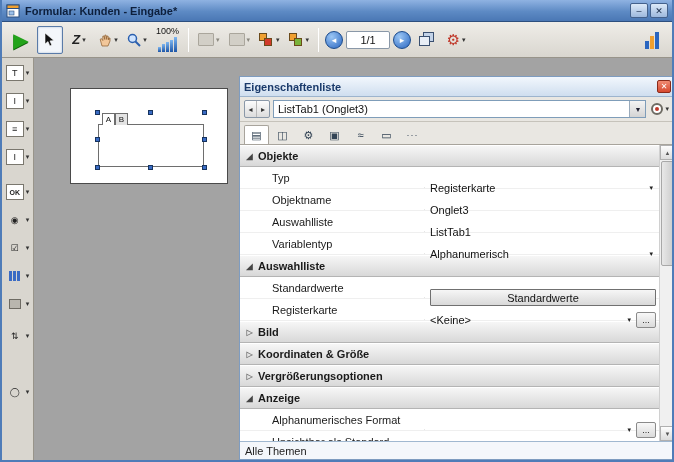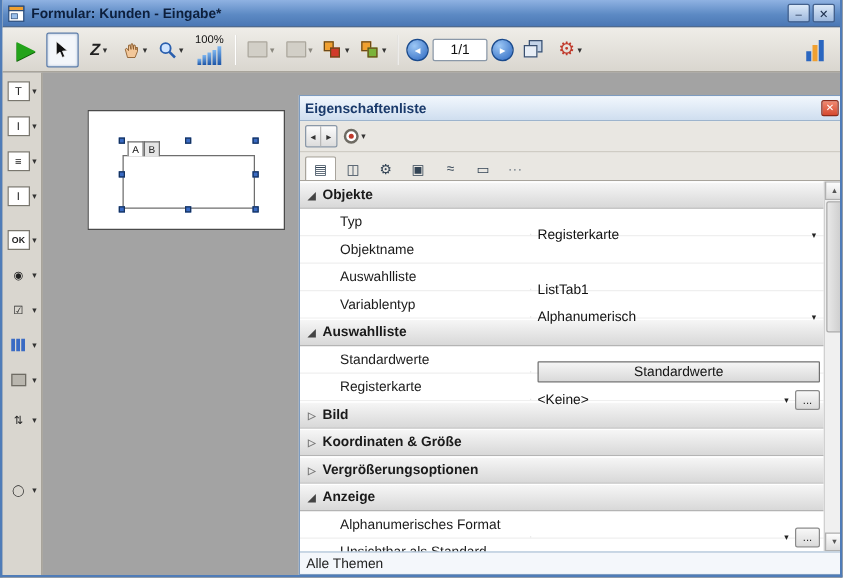--- a/index.html
+++ b/index.html
@@ -352,20 +352,24 @@
       <div class="pp-title">
         <span class="pp-title-text">Eigenschaftenliste</span>
         <span class="pp-close">✕</span>
       </div>
 
       <div class="pp-selector">
         <span class="rec-nav">
           <span>◂</span>
           <span>▸</span>
         </span>
+        <span class="pp-combo">
+          <span class="pp-combo-text">ListTab1 (Onglet3)</span>
+          <span class="combo-dd">▼</span>
+        </span>
         <span class="eye-btn">
           <span class="eye-ico">
               <i></i>
             </span>
           <span class="dd">▾</span>
         </span>
       </div>
 
       <div class="pp-tabs">
         <span class="pp-tab active">
@@ -400,20 +404,23 @@
           </div>
           <div class="pg-row">
             <span class="pr-label">Typ</span>
             <span class="pr-value">
               <span class="pr-text">Registerkarte</span>
               <span class="pr-dd">▾</span>
             </span>
           </div>
           <div class="pg-row">
             <span class="pr-label">Objektname</span>
+            <span class="pr-value">
+              <span class="pr-text">Onglet3</span>
+            </span>
           </div>
           <div class="pg-row">
             <span class="pr-label">Auswahlliste</span>
             <span class="pr-value">
               <span class="pr-text">ListTab1</span>
             </span>
           </div>
           <div class="pg-row">
             <span class="pr-label">Variablentyp</span>
             <span class="pr-value">

